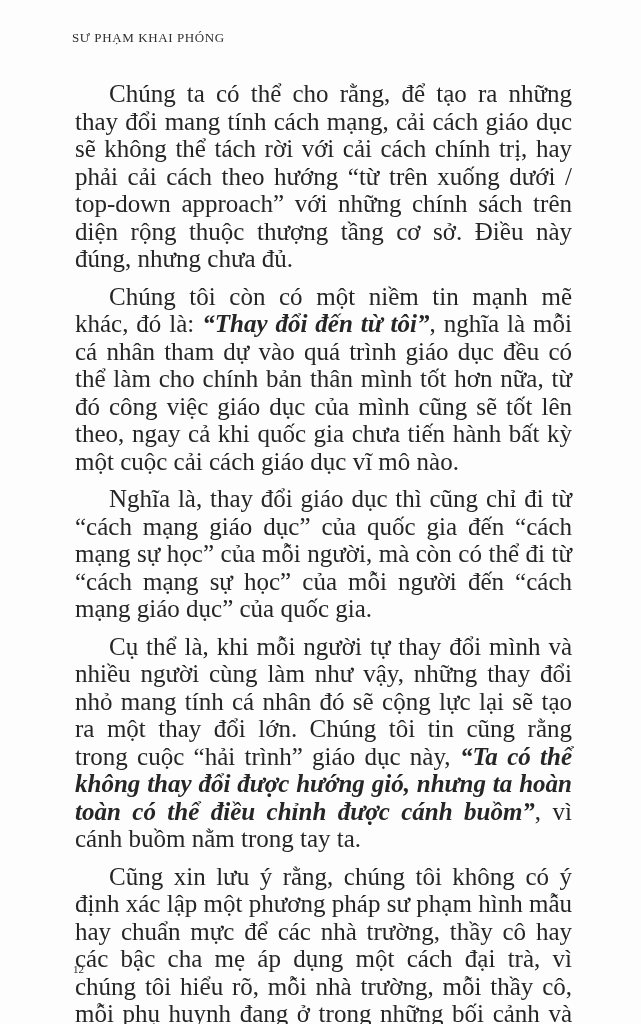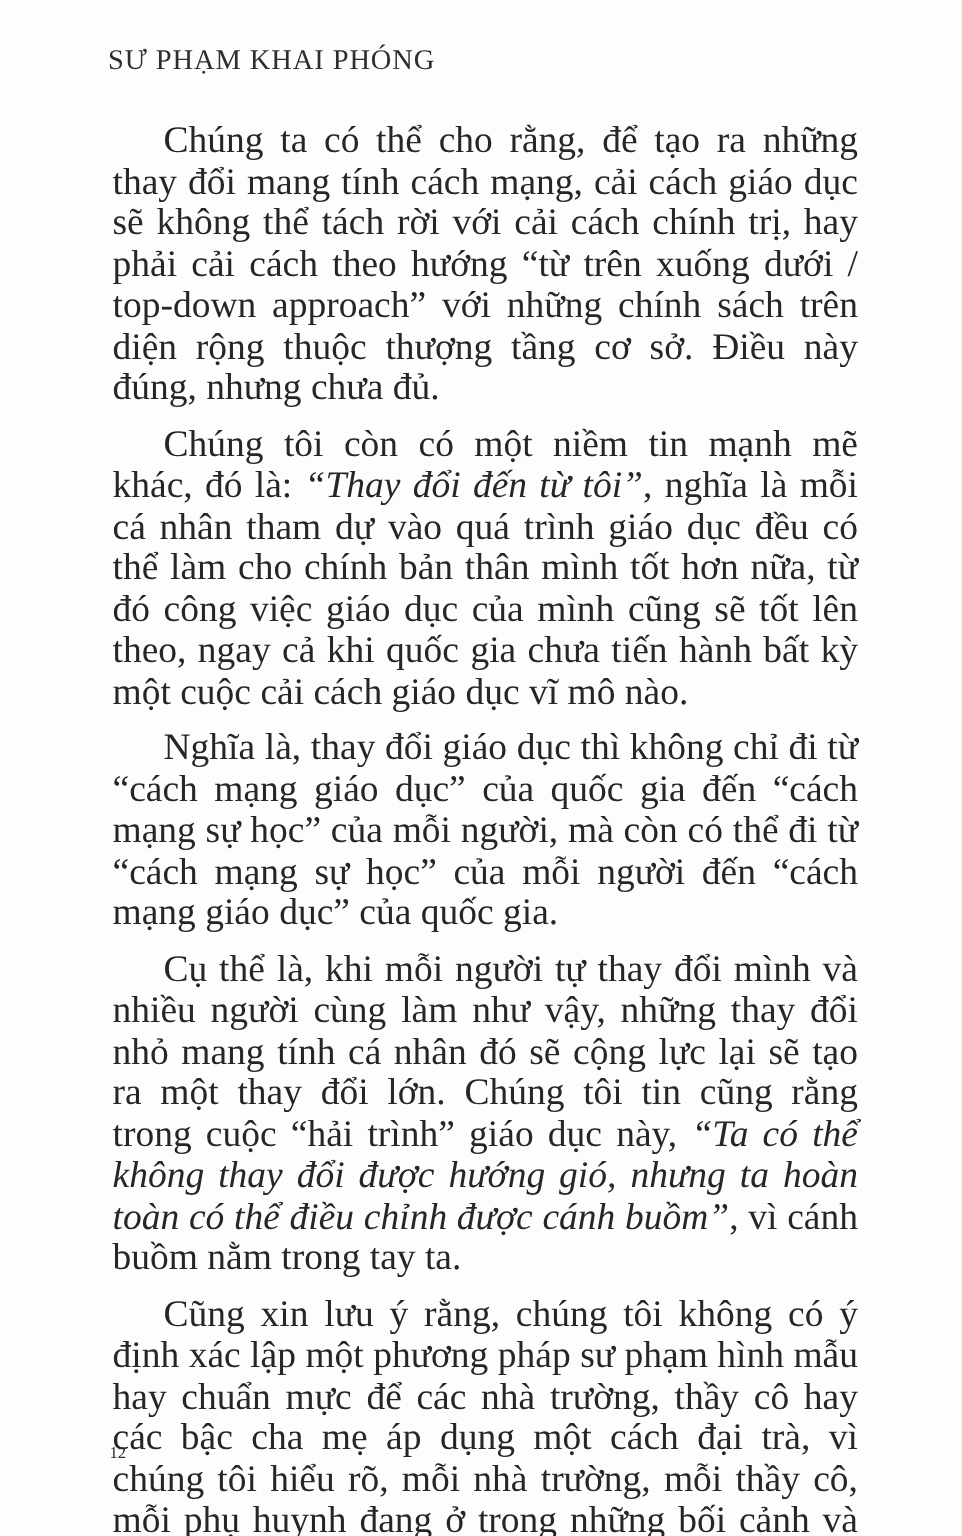--- a/index.html
+++ b/index.html
@@ -14,21 +14,21 @@
     background: #fdfdfd;
     font-family: "Liberation Serif", serif;
     color: #262626;
     overflow: hidden;
     margin: 0 auto;
   }
   .running-header {
     position: absolute;
     left: 72px;
     top: 30px;
-    font-size: 19px;
+    font-size: 13px;
     letter-spacing: 0.6px;
     color: #2e2e2e;
     white-space: nowrap;
     font-family: Liberation Serif, serif;
   }
   .content {
     position: absolute;
     left: 75px;
     top: 80px;
     width: 497px;
@@ -39,41 +39,41 @@
   .para {
     margin: 0 0 10px 0;
     text-indent: 34px;
   }
   .para span.normal {
     font-style: normal;
     font-weight: normal;
   }
   .para span.bold-italic {
     font-style: italic;
-    font-weight: normal;
+    font-weight: bold;
     margin-top: 16px;
   }
   .page-number {
     position: absolute;
     left: 73px;
     top: 963px;
     font-size: 11px;
     color: #2b2b2b;
   }
 </style>
 </head>
 <body>
 
 <div class="page">
   <div class="running-header">SƯ PHẠM KHAI PHÓNG</div>
 
   <main class="content">
     <div>
         <p class="para"><span class="normal">Chúng ta có thể cho rằng, để tạo ra những thay đổi mang tính cách mạng, cải cách giáo dục sẽ không thể tách rời với cải cách chính trị, hay phải cải cách theo hướng “từ trên xuống dưới / top-down approach” với những chính sách trên diện rộng thuộc thượng tầng cơ sở. Điều này đúng, nhưng chưa đủ.</span></p>
         <p class="para"><span class="normal">Chúng tôi còn có một niềm tin mạnh mẽ khác, đó là: </span><span class="bold-italic">“Thay đổi đến từ tôi”</span><span class="normal">, nghĩa là mỗi cá nhân tham dự vào quá trình giáo dục đều có thể làm cho chính bản thân mình tốt hơn nữa, từ đó công việc giáo dục của mình cũng sẽ tốt lên theo, ngay cả khi quốc gia chưa tiến hành bất kỳ một cuộc cải cách giáo dục vĩ mô nào.</span></p>
-        <p class="para"><span class="normal">Nghĩa là, thay đổi giáo dục thì không chỉ đi từ “cách mạng giáo dục” của quốc gia đến “cách mạng sự học” của mỗi người, mà còn có thể đi từ “cách mạng sự học” của mỗi người đến “cách mạng giáo dục” của quốc gia.</span></p>
+        <p class="para"><span class="normal">Nghĩa là, thay đổi giáo dục thì cũng chỉ đi từ “cách mạng giáo dục” của quốc gia đến “cách mạng sự học” của mỗi người, mà còn có thể đi từ “cách mạng sự học” của mỗi người đến “cách mạng giáo dục” của quốc gia.</span></p>
         <p class="para"><span class="normal">Cụ thể là, khi mỗi người tự thay đổi mình và nhiều người cùng làm như vậy, những thay đổi nhỏ mang tính cá nhân đó sẽ cộng lực lại sẽ tạo ra một thay đổi lớn. Chúng tôi tin cũng rằng trong cuộc “hải trình” giáo dục này, </span><span class="bold-italic">“Ta có thể không thay đổi được hướng gió, nhưng ta hoàn toàn có thể điều chỉnh được cánh buồm”</span><span class="normal">, vì cánh buồm nằm trong tay ta.</span></p>
         <p class="para"><span class="normal">Cũng xin lưu ý rằng, chúng tôi không có ý định xác lập một phương pháp sư phạm hình mẫu hay chuẩn mực để các nhà trường, thầy cô hay các bậc cha mẹ áp dụng một cách đại trà, vì chúng tôi hiểu rõ, mỗi nhà trường, mỗi thầy cô, mỗi phụ huynh đang ở trong những bối cảnh và hoàn cảnh khác nhau. Thay vào đó, chúng tôi mong muốn được chia sẻ những gì mà chúng tôi cho là quan trọng về mặt nguyên lý, để từ những</span></p>
       </div>
   </main>
 
   <div class="page-number">12</div>
 </div>
 
 </body></html>

